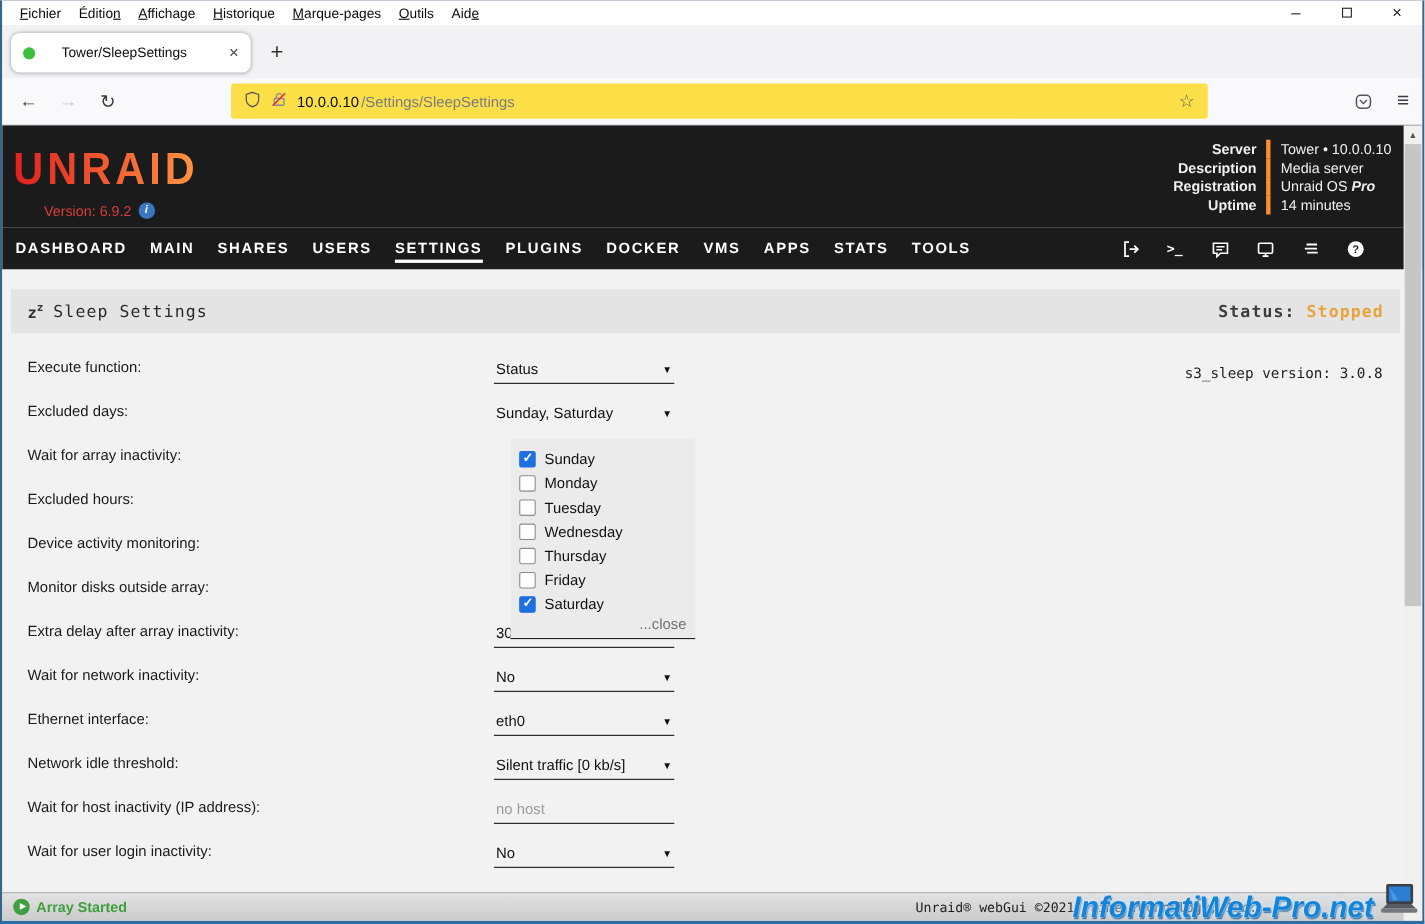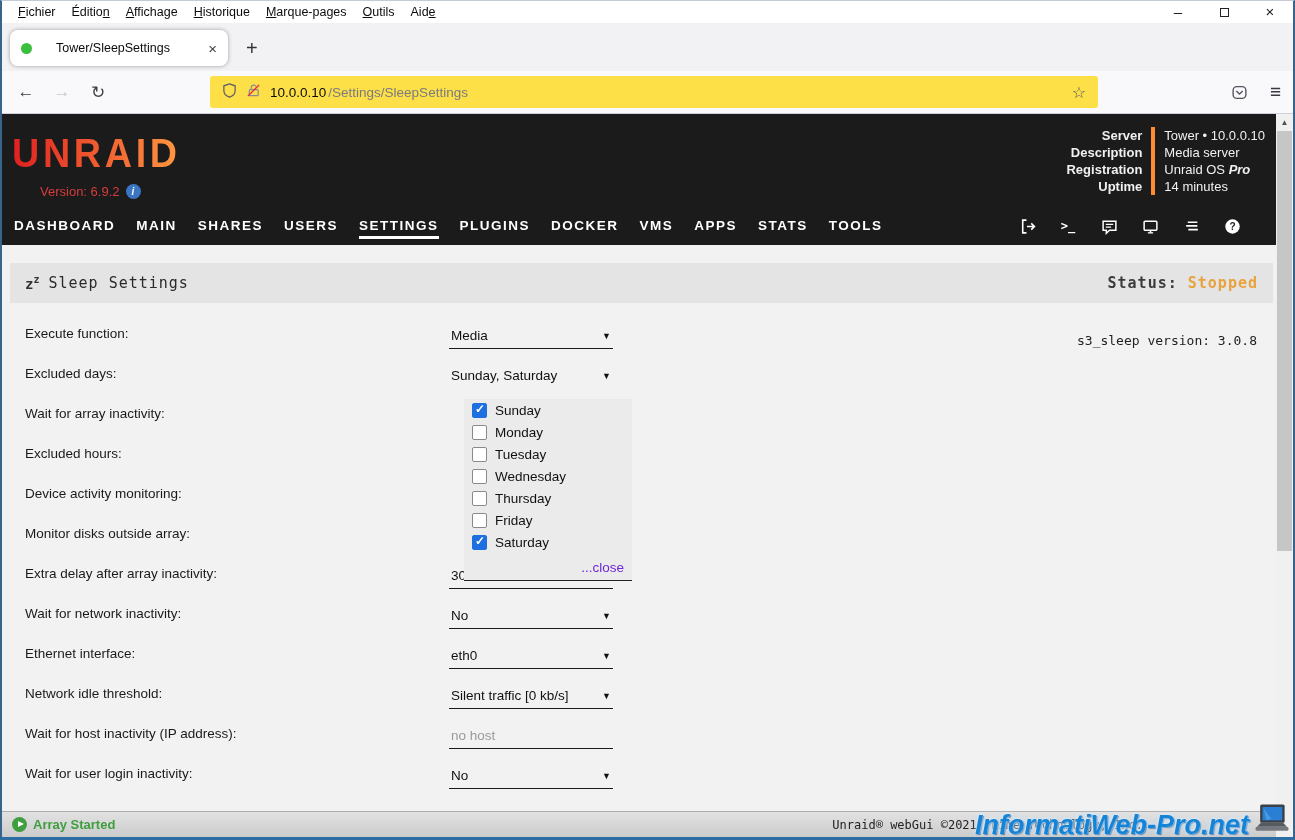--- a/index.html
+++ b/index.html
@@ -92,28 +92,28 @@
              font-size:13.5px; color:#111; cursor:default; }
   .fselect.open { border-bottom-color:transparent; }
   .arrow { font-size:9px; color:#111; }
   .finput { width:100%; border:none; border-bottom:1px solid #1a1a1a; background:transparent;
             font-size:13.5px; padding:2px 2px 5px 2px; color:#111;
             font-family:"Liberation Sans", sans-serif; outline:none; }
   .finput::placeholder { color:#9a9a9a; }
 
   .days-panel { position:absolute; left:447px; top:73px; width:168px; background:#ebebeb;
                 border-bottom:1px solid #222; padding-top:4px; z-index:5; }
-  .day-row { height:22px; display:flex; align-items:flex-start; gap:8px; padding-left:8px;
+  .day-row { height:22px; display:flex; align-items:flex-end; gap:8px; padding-left:8px;
              font-size:13.5px; color:#111; }
   .cb { width:15px; height:15px; border:1px solid #8a8a8a; border-radius:2px; background:#fff;
         position:relative; flex:none; }
   .cb[data-checked="true"] { background:#1e6fe0; border-color:#1e6fe0; }
   .cb[data-checked="true"]::after { content:"✓"; position:absolute; left:2px; top:-2px;
         color:#fff; font-size:12px; font-weight:bold; }
-  .days-close { text-align:right; padding:3px 8px 5px 0; font-size:13.5px; color:#6d28d9; }
+  .days-close { text-align:right; padding:3px 8px 5px 0; font-size:13.5px; color:#737373; }
 
   
   .footer { position:absolute; bottom:0; left:0; right:0; height:26px;
             background:linear-gradient(#e2e2e2,#cbcbcb); border-top:1px solid #adadad;
             display:flex; align-items:center; padding:0 150px 0 10px; }
   .play-icon { width:15px; height:15px; border-radius:50%; background:#3f9e3f;
                position:relative; margin-right:6px; flex:none; }
   .play-icon::after { content:""; position:absolute; left:6px; top:4px;
                border-left:6px solid #fff; border-top:3.5px solid transparent;
                border-bottom:3.5px solid transparent; }
@@ -267,21 +267,21 @@
       </span>
     </div>
 
     <div class="plugin-version">s3_sleep version: 3.0.8</div>
 
     <div class="form">
       <div class="frow">
         <span class="flabel">Execute function:</span>
         <span class="fcontrol">
             <span class="fselect">
-              <span>Media</span>
+              <span>Status</span>
               <span class="arrow">▼</span>
             </span>
           </span>
       </div>
       <div class="frow">
         <span class="flabel">Excluded days:</span>
         <span class="fcontrol">
             <span class="fselect open">
               <span>Sunday, Saturday</span>
               <span class="arrow">▼</span>

